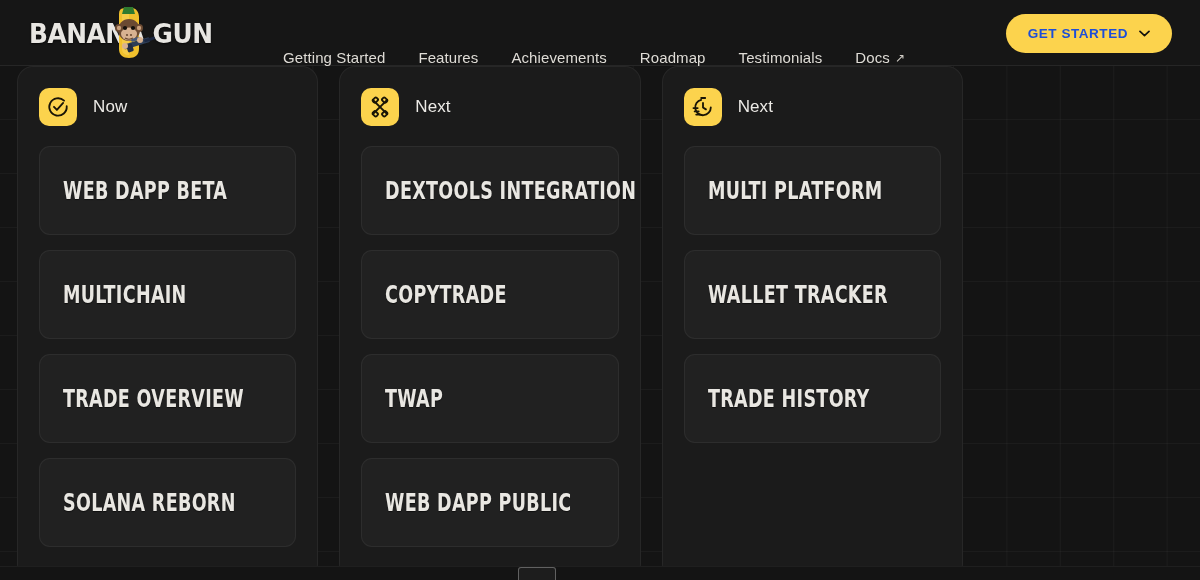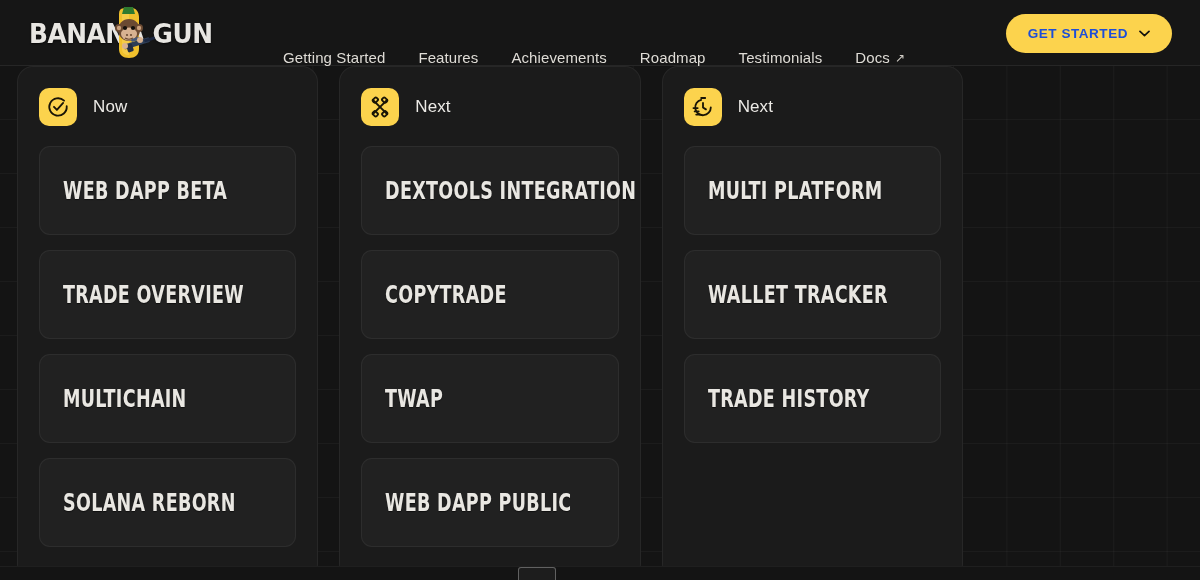--- a/index.html
+++ b/index.html
@@ -270,24 +270,24 @@
             <path d="M7.6 11.8 L10.8 15.2 L17.6 7.6" stroke="#1a1506" stroke-width="2" fill="none" stroke-linecap="round" stroke-linejoin="round"></path>
           </svg>
         </span>
         <span class="col-title">Now</span>
       </div>
       <div class="cards">
         <div class="card">
           <span class="card-title">WEB DAPP BETA</span>
         </div>
         <div class="card">
+          <span class="card-title">MULTICHAIN</span>
+        </div>
+        <div class="card">
           <span class="card-title">TRADE OVERVIEW</span>
-        </div>
-        <div class="card">
-          <span class="card-title">MULTICHAIN</span>
         </div>
         <div class="card">
           <span class="card-title">SOLANA REBORN</span>
         </div>
       </div>
     </section>
 
     <section class="column">
       <div class="col-head">
         <span class="col-icon">

